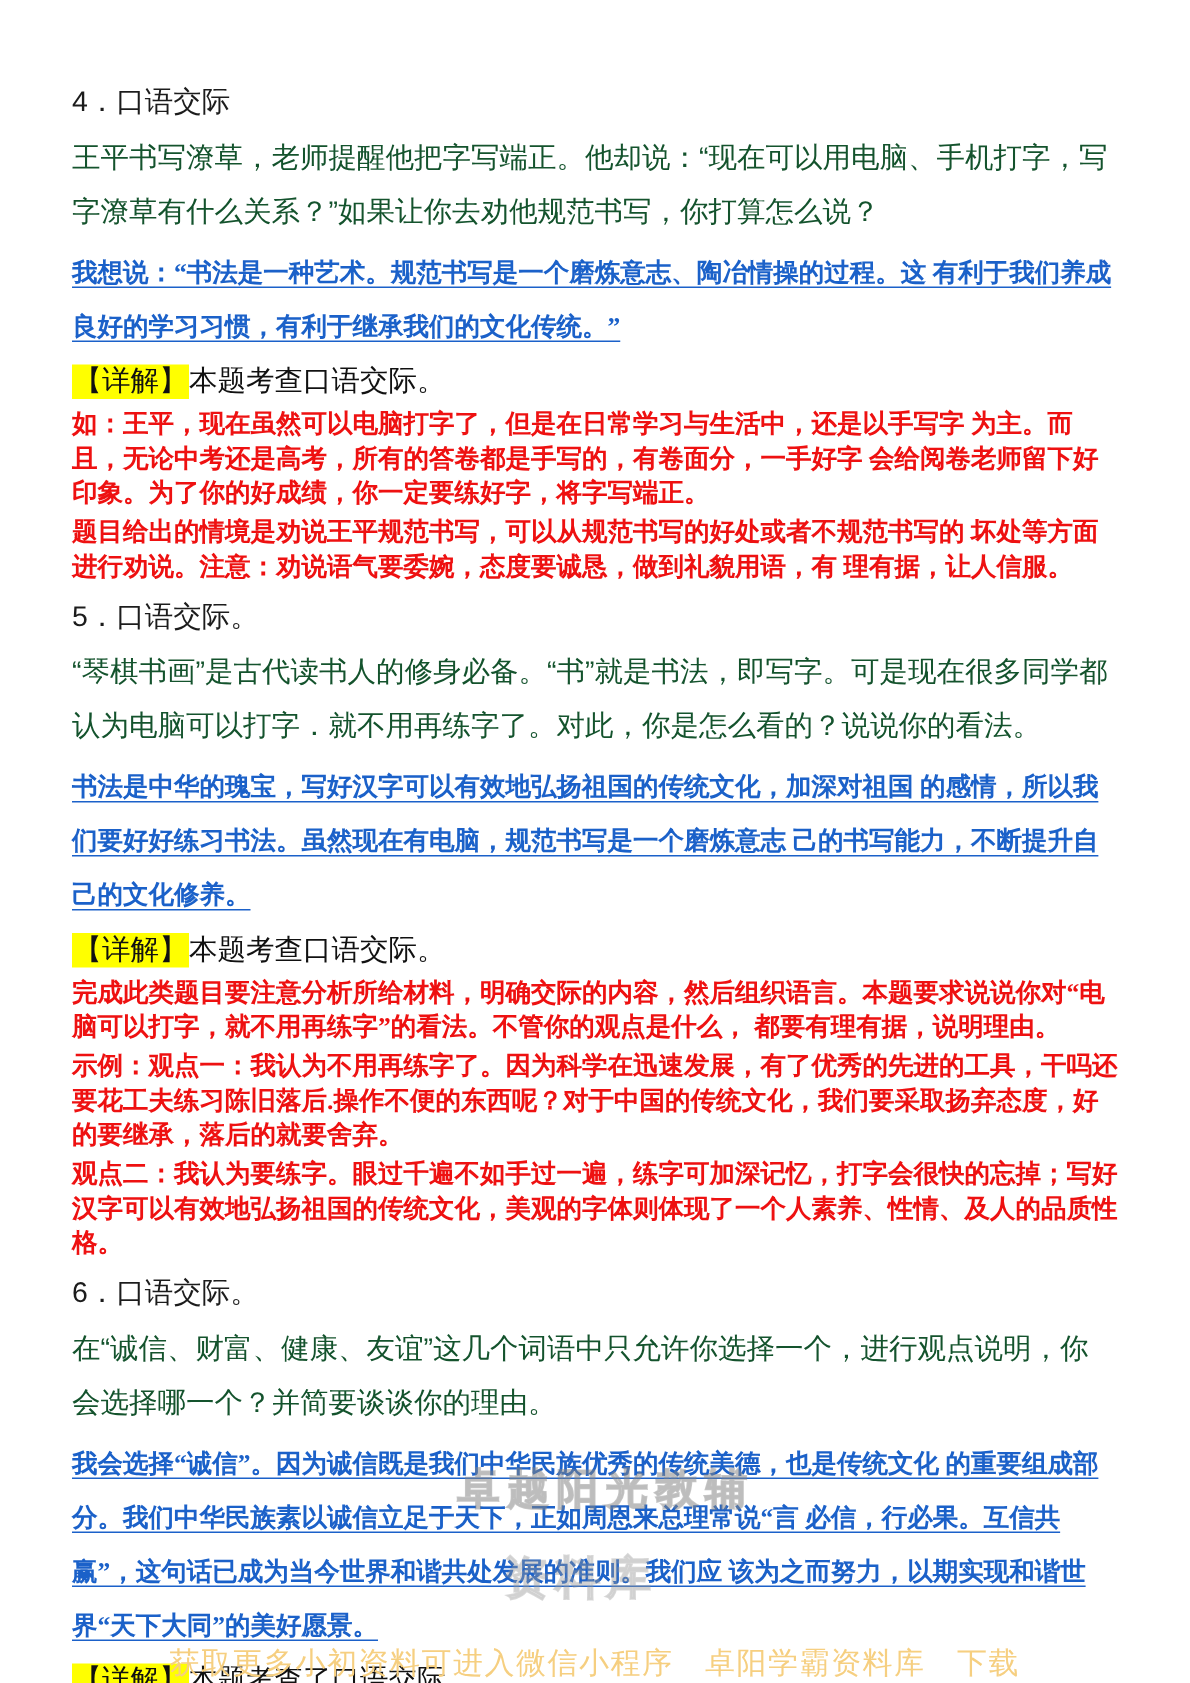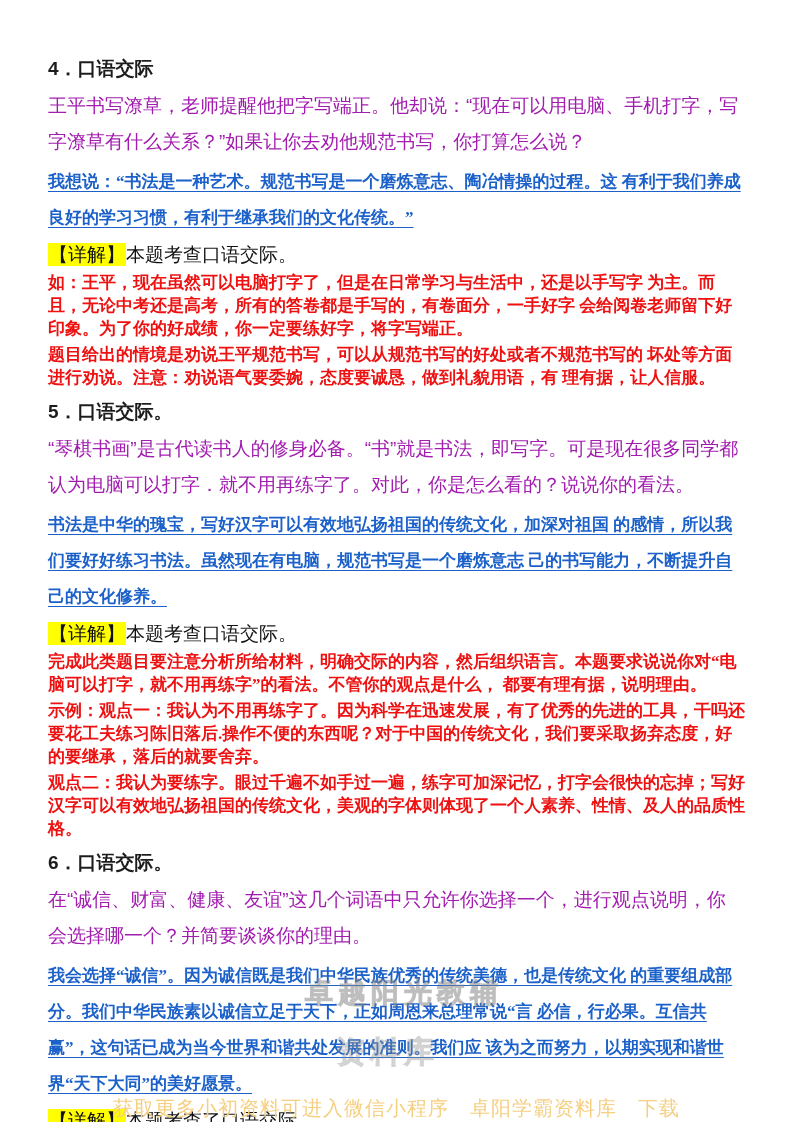--- a/index.html
+++ b/index.html
@@ -14,28 +14,28 @@
   .page {
     position: relative;
     width: 793px;
     height: 1122px;
     box-sizing: border-box;
     padding: 46px 46px 0 48px;
     background: #ffffff;
   }
   .sec-title {
     font-size: 19px;
-    font-weight: bold;
+    font-weight: normal;
     color: #1c1c1c;
     margin: 10px 0 6px 0;
     line-height: 26px;
   }
   .question {
     font-size: 19px;
-    color: #a21caf;
+    color: #14532d;
     line-height: 36px;
     margin: 0 0 4px 0;
   }
   .answer {
     font-family: "Liberation Serif", serif;
     font-size: 17px;
     font-weight: bold;
     color: #1b61c9;
     line-height: 36px;
     margin: 2px 0 6px 0;

